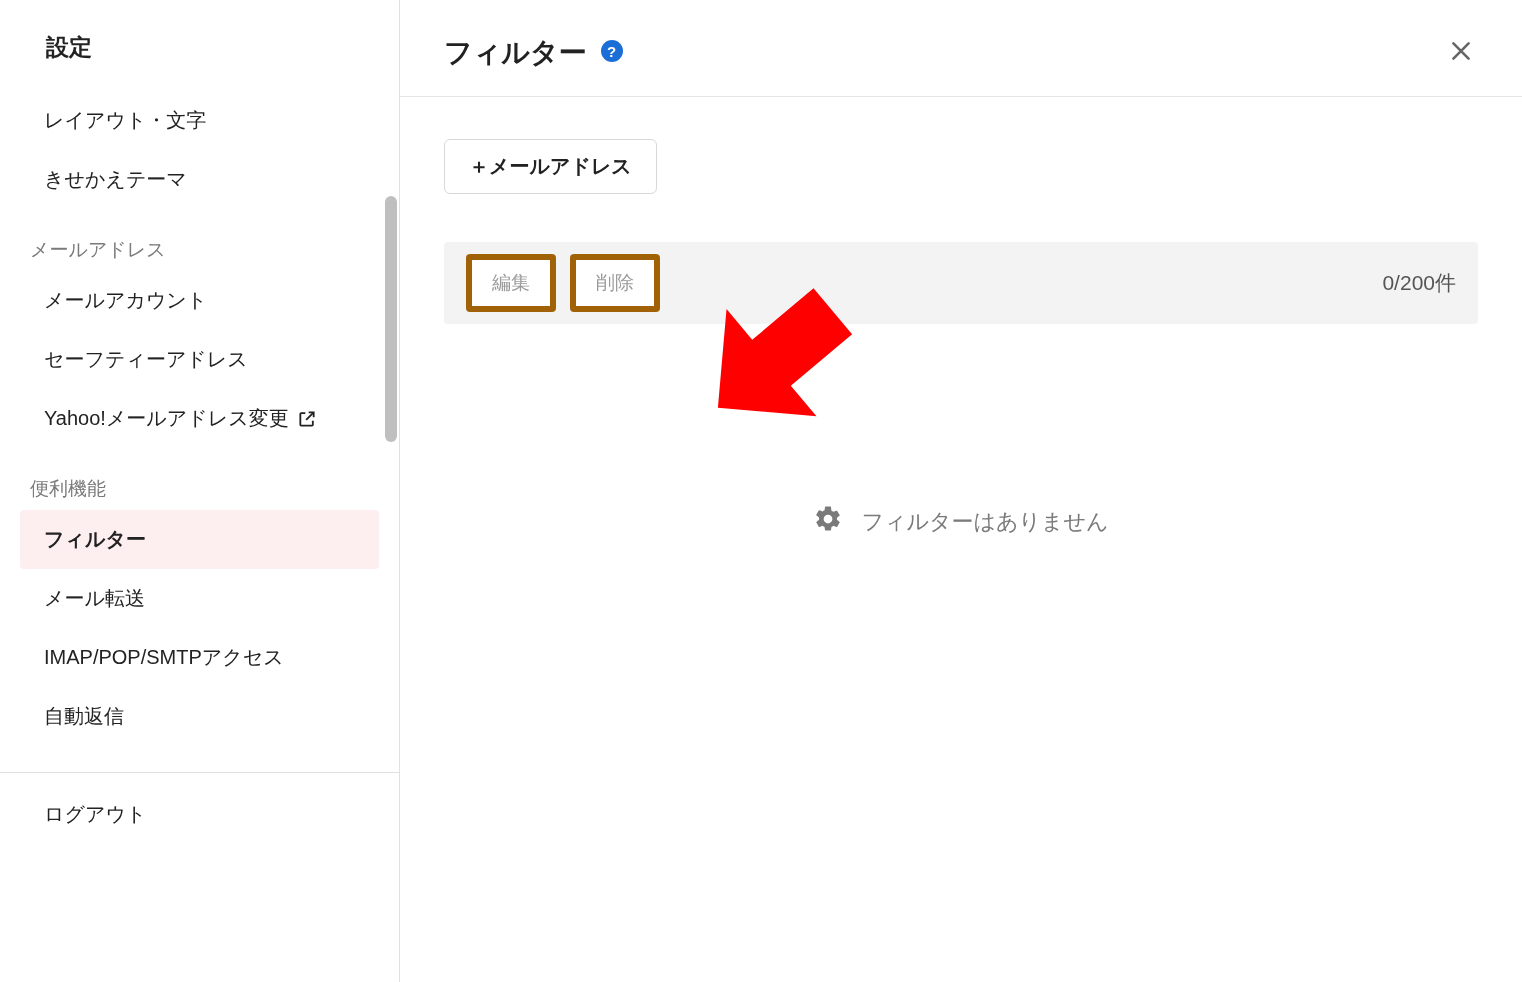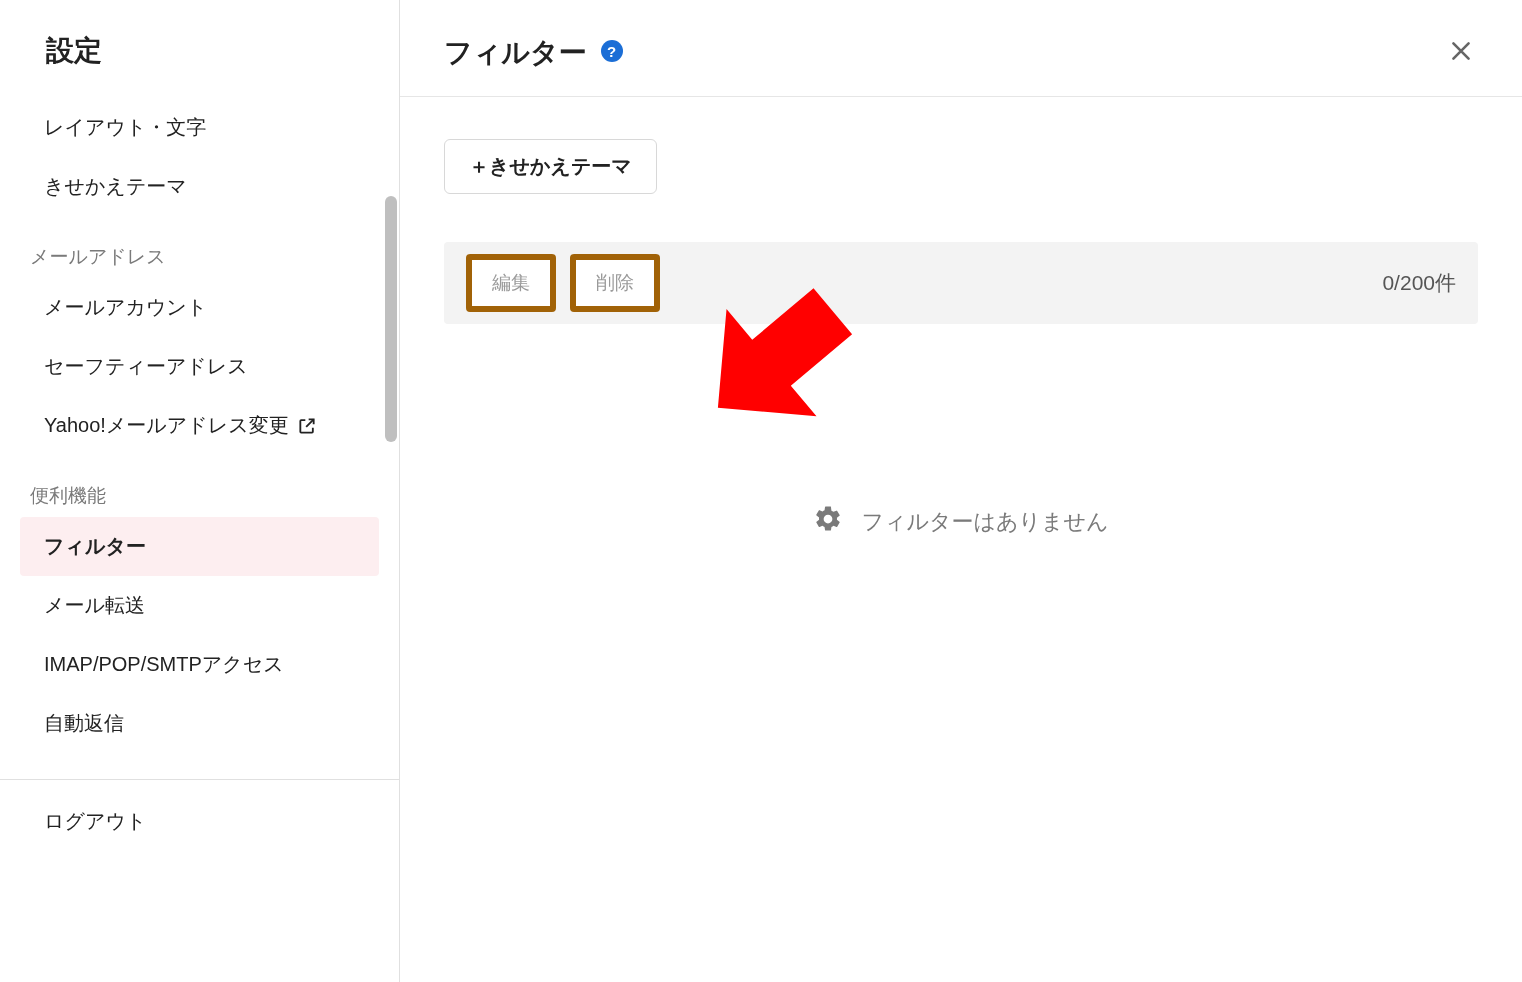--- a/index.html
+++ b/index.html
@@ -17,21 +17,21 @@
       display: flex;
     }
     .sidebar {
       width: 400px;
       border-right: 1px solid #e0e0e0;
       height: 100%;
       position: relative;
       padding-top: 32px;
     }
     .sidebar-title {
-      font-size: 28px;
+      font-size: 23px;
       font-weight: bold;
       padding: 0 46px 28px 46px;
     }
     .sidebar-section-header {
       font-size: 19px;
       color: #7a7a7a;
       padding: 28px 30px 8px 30px;
     }
     .sidebar-item {
       font-size: 20px;
@@ -238,21 +238,21 @@
     <span class="close-btn">
       <svg width="26" height="26" viewBox="0 0 24 24" fill="none" stroke="#666" stroke-width="2.4" stroke-linecap="round">
         <path d="M5 5l14 14M19 5L5 19"></path>
       </svg>
     </span>
   </div>
 
   <div class="main-body">
 
     <button class="create-btn">
-      <span>＋きせかえテーマ</span>
+      <span>＋メールアドレス</span>
     </button>
 
     <div class="toolbar">
       <button class="toolbar-btn">編集</button>
       <button class="toolbar-btn">削除</button>
       <span class="toolbar-count">0/200件</span>
     </div>
 
     <div class="empty-state">
       <span class="gear-icon">

